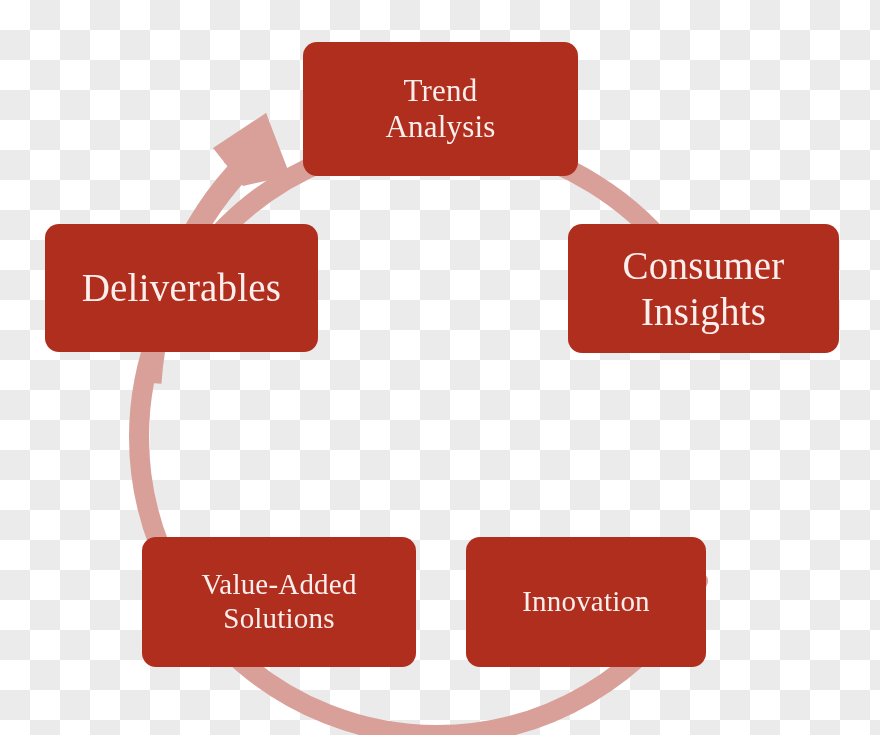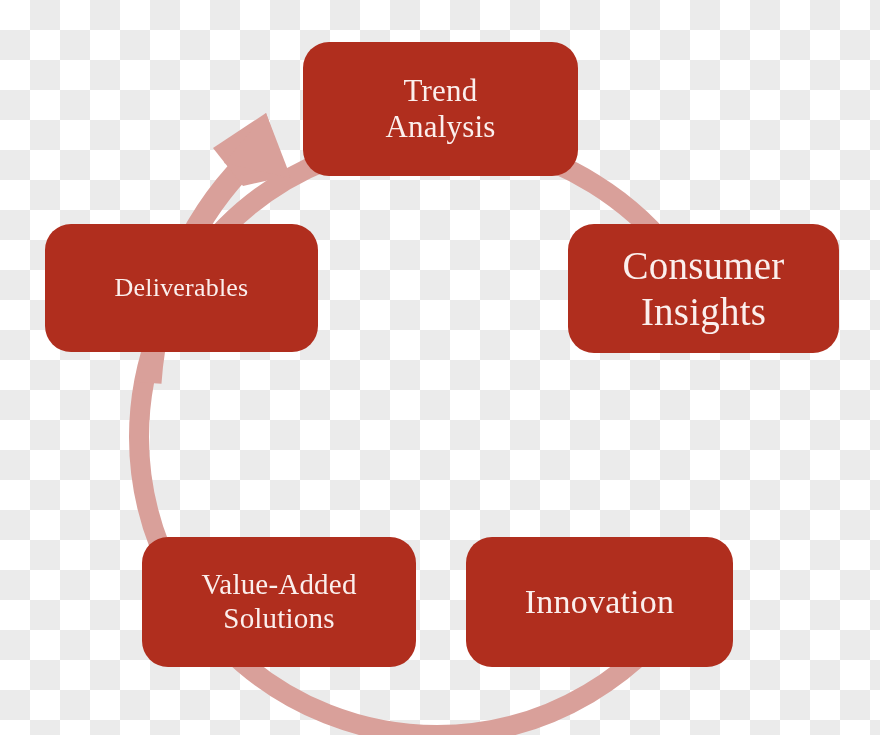--- a/index.html
+++ b/index.html
@@ -35,21 +35,21 @@
     height: 735px;
   }
 
   .node {
     position: absolute;
     box-sizing: border-box;
     display: flex;
     align-items: center;
     justify-content: center;
     text-align: center;
-    border-radius: 26px;
+    border-radius: 14px;
     color: #fbefed;
     line-height: 1.16;
     letter-spacing: 0.2px;
     padding: 4px 16px;
     user-select: none;
   }
 
   .node-label {
     display: block;
     white-space: pre-line;
@@ -58,30 +58,30 @@
   
   #node-trend-analysis {
     left: 303px;  top: 42px;  width: 275px;  height: 134px;
     font-size: 31px;
   }
   #node-consumer-insights {
     left: 568px;  top: 224px; width: 271px;  height: 129px;
     font-size: 39px;
   }
   #node-innovation {
-    left: 466px;  top: 537px; width: 267px;  height: 130px;
-    font-size: 34px;
+    left: 466px;  top: 537px; width: 240px;  height: 130px;
+    font-size: 29px;
   }
   #node-value-added-solutions {
     left: 142px;  top: 537px; width: 274px;  height: 130px;
     font-size: 29px;
   }
   #node-deliverables {
     left: 45px;   top: 224px; width: 273px;  height: 128px;
-    font-size: 26px;
+    font-size: 39px;
   }
 </style>
 </head>
 <body>
 
 <div id="canvas">
 
   <svg id="ring-layer" viewBox="0 0 880 735">
 
     <circle cx="437" cy="437" r="298" fill="none" stroke="#d9a09a" stroke-width="20" stroke-linecap="round" stroke-dasharray="1585 287" stroke-dashoffset="-150"></circle>

